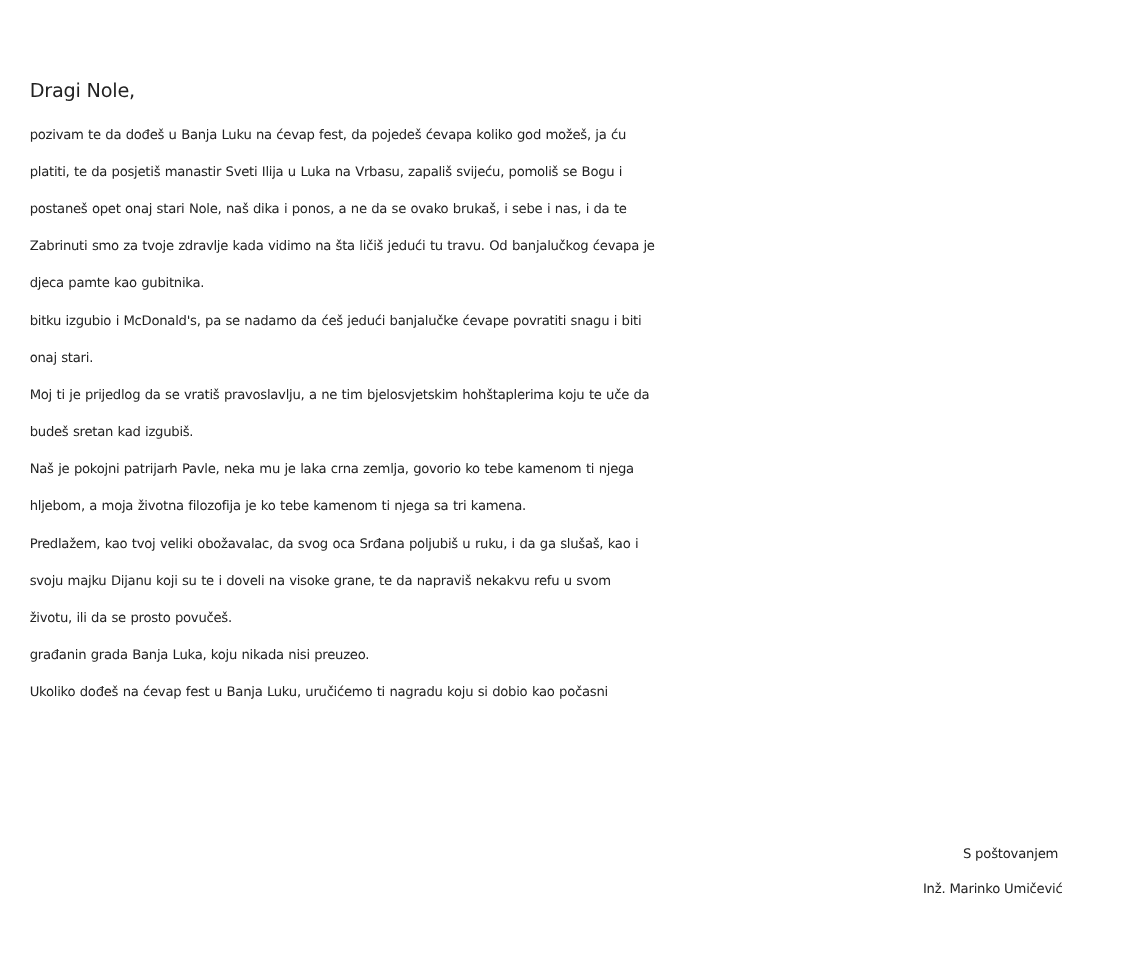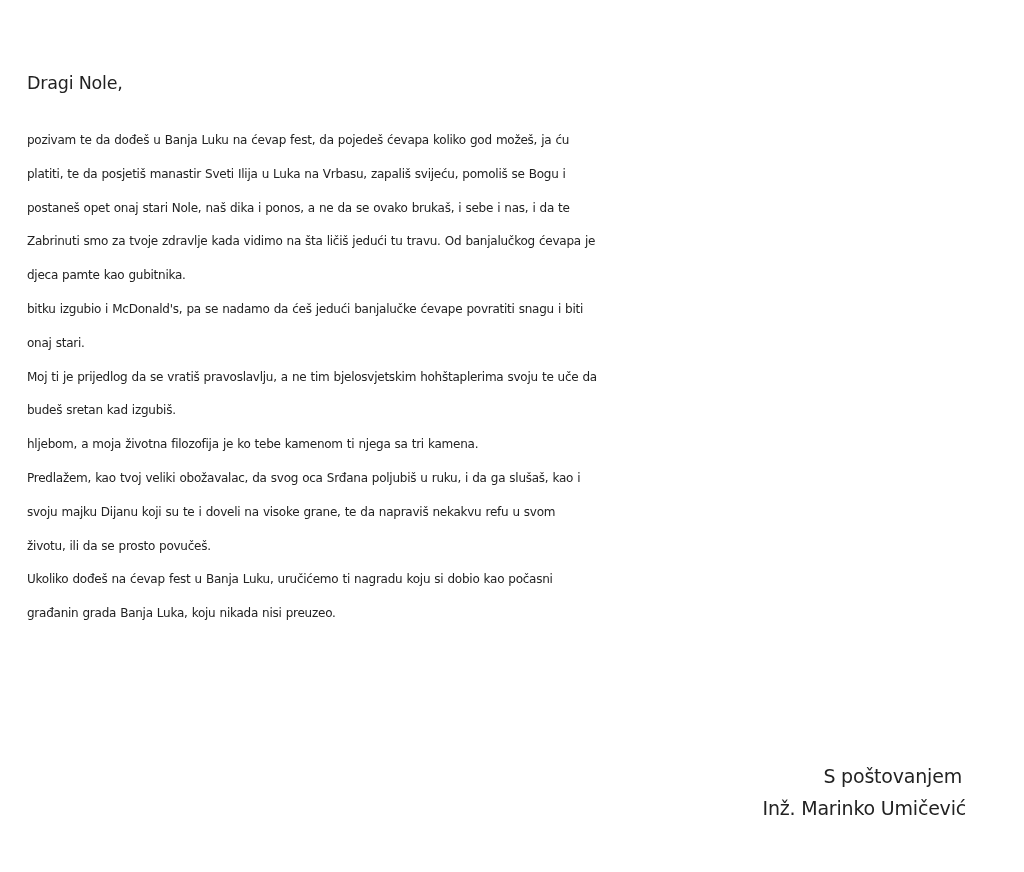--- a/index.html
+++ b/index.html
@@ -17,21 +17,21 @@
     }
     .letter {
       position: absolute;
       left: 27px;
       top: 66px;
       width: 990px;
     }
     .greeting {
       font-size: 17.5px;
       line-height: 34px;
-      margin: 0 0 24px 0;
+      margin: 0 0 6px 0;
       letter-spacing: -0.2px;
     }
     .body-lines {
       margin: 0;
       padding: 0;
       list-style: none;
     }
     .line {
       font-size: 12px;
       line-height: 33.8px;
@@ -39,21 +39,21 @@
       letter-spacing: -0.25px;
       word-spacing: 0.5px;
     }
     .signature {
       position: absolute;
       right: 58px;
       top: 760px;
       text-align: right;
     }
     .sig-line {
-      font-size: 19px;
+      font-size: 12px;
       line-height: 32px;
       white-space: nowrap;
       letter-spacing: -0.2px;
     }
     .sig-closing {
       padding-right: 4px;
     }
   </style>
 </head>
 <body>
@@ -61,27 +61,28 @@
 <div class="letter">
   <p class="greeting">Dragi Nole,</p>
   <div class="body-lines">
     <div class="line">pozivam te da dođeš u Banja Luku na ćevap fest, da pojedeš ćevapa koliko god možeš, ja ću</div>
     <div class="line">platiti, te da posjetiš manastir Sveti Ilija u Luka na Vrbasu, zapališ svijeću, pomoliš se Bogu i</div>
     <div class="line">postaneš opet onaj stari Nole, naš dika i ponos, a ne da se ovako brukaš, i sebe i nas, i da te</div>
     <div class="line">Zabrinuti smo za tvoje zdravlje kada vidimo na šta ličiš jedući tu travu. Od banjalučkog ćevapa je</div>
     <div class="line">djeca pamte kao gubitnika.</div>
     <div class="line">bitku izgubio i McDonald's, pa se nadamo da ćeš jedući banjalučke ćevape povratiti snagu i biti</div>
     <div class="line">onaj stari.</div>
-    <div class="line">Moj ti je prijedlog da se vratiš pravoslavlju, a ne tim bjelosvjetskim hohštaplerima svoju te uče da</div>
+    <div class="line">Moj ti je prijedlog da se vratiš pravoslavlju, a ne tim bjelosvjetskim hohštaplerima koju te uče da</div>
     <div class="line">budeš sretan kad izgubiš.</div>
+    <div class="line">Naš je pokojni patrijarh Pavle, neka mu je laka crna zemlja, govorio ko tebe kamenom ti njega</div>
     <div class="line">hljebom, a moja životna filozofija je ko tebe kamenom ti njega sa tri kamena.</div>
     <div class="line">Predlažem, kao tvoj veliki obožavalac, da svog oca Srđana poljubiš u ruku, i da ga slušaš, kao i</div>
     <div class="line">svoju majku Dijanu koji su te i doveli na visoke grane, te da napraviš nekakvu refu u svom</div>
     <div class="line">životu, ili da se prosto povučeš.</div>
+    <div class="line">građanin grada Banja Luka, koju nikada nisi preuzeo.</div>
     <div class="line">Ukoliko dođeš na ćevap fest u Banja Luku, uručićemo ti nagradu koju si dobio kao počasni</div>
-    <div class="line">građanin grada Banja Luka, koju nikada nisi preuzeo.</div>
   </div>
 </div>
 
 <div class="signature">
   <div class="sig-line sig-closing">S poštovanjem</div>
   <div class="sig-line">Inž. Marinko Umičević</div>
 </div>
 
 </body></html>

